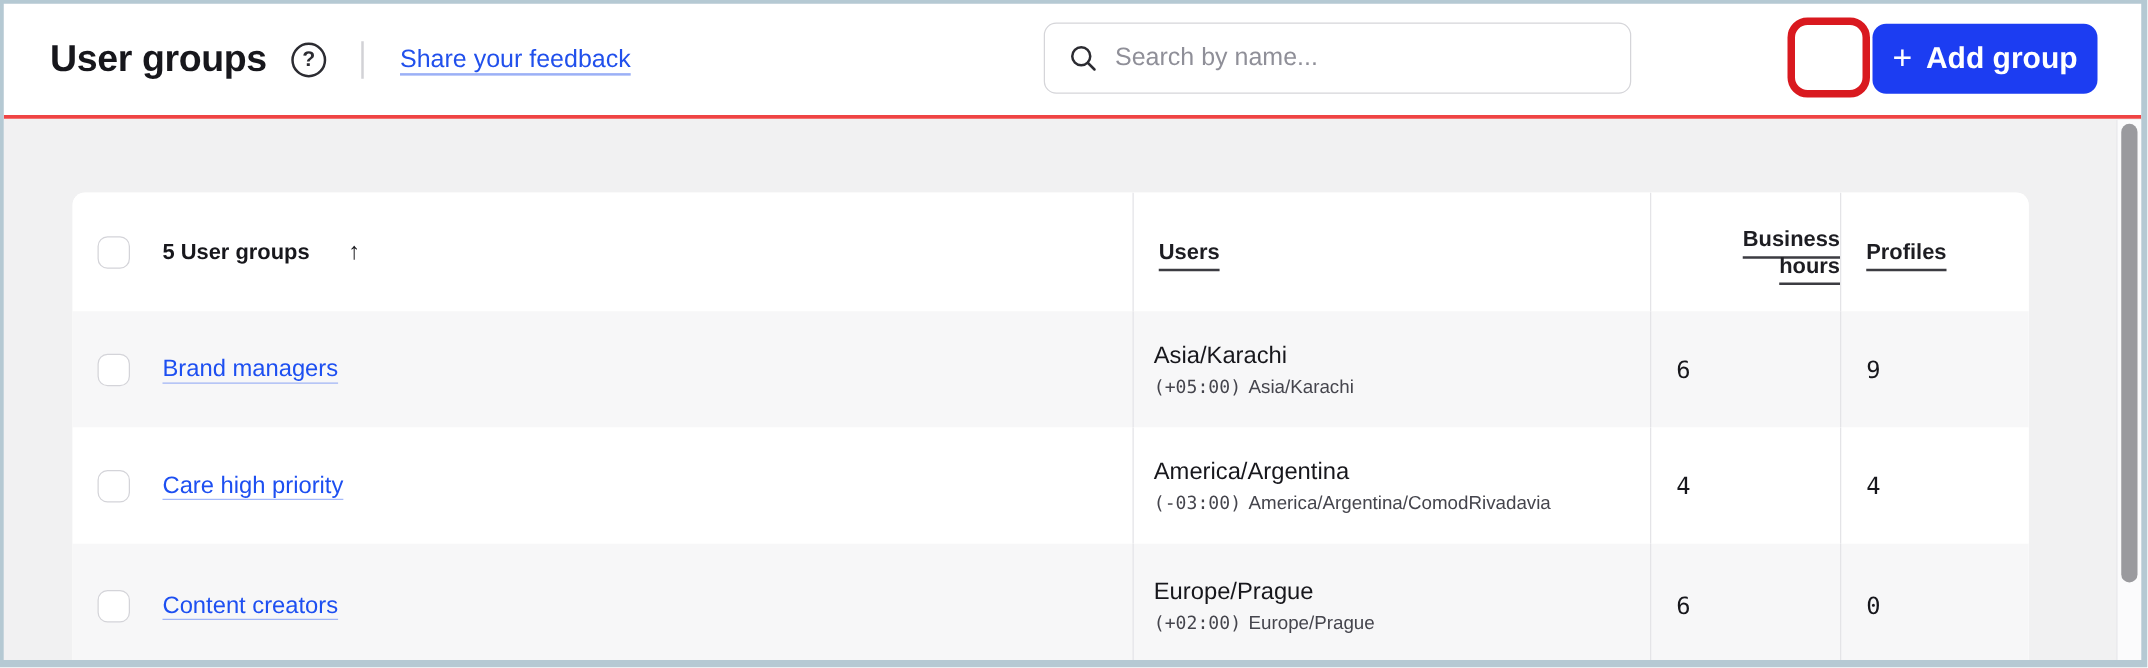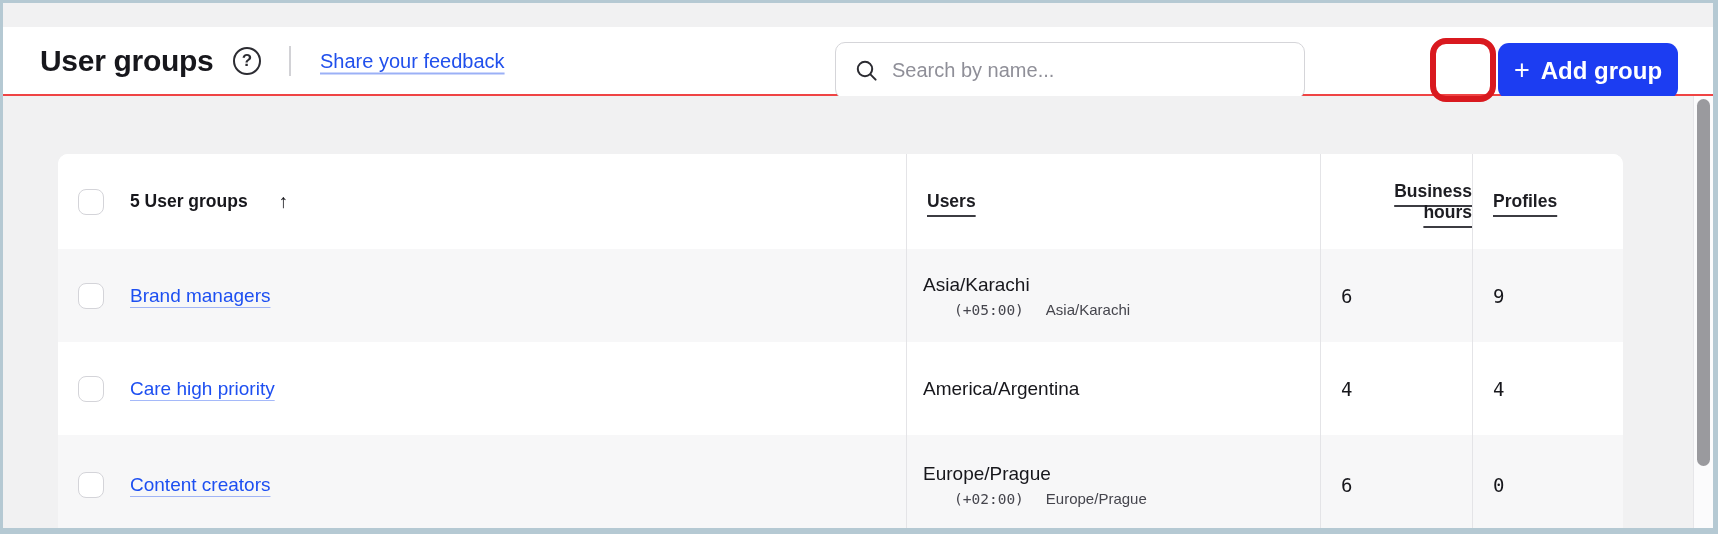--- a/index.html
+++ b/index.html
@@ -7,22 +7,22 @@
   body { font-family:"Liberation Sans", sans-serif; background:#ffffff; }
 
   .frame {
     position:relative; width:1718px; height:534px;
     border:3px solid #b5c9d3; border-right-width:5px; border-bottom-width:6px;
     background:#f1f1f2; overflow:hidden;
   }
 
   
   .header-bar {
-    position:absolute; left:0; top:0; width:1710px; height:73px;
-    background:#ffffff; border-bottom:6px solid #ef4444;margin-top:24px;
+    position:absolute; left:0; top:0; width:1710px; height:92px;
+    background:#ffffff; border-bottom:3px solid #ef4444;
   }
   .page-title {
     position:absolute; left:37px; top:50%; transform:translateY(-50%);
     font-size:30px; font-weight:700; color:#17171c; letter-spacing:-0.3px;
   }
   .help-circle {
     position:absolute; left:230px; top:50%; transform:translateY(-50%);
     width:28px; height:28px; border:2px solid #2c2c32; border-radius:50%;
     display:flex; align-items:center; justify-content:center;
     font-size:17px; font-weight:700; color:#2c2c32; cursor:pointer;
@@ -111,21 +111,21 @@
   .cell.head.c1 { padding-left:20px; }
   .cell.head.c2 { padding-left:24px; }
   .cell.head.c3, .cell.head.c4 { padding-left:20px; }
 
   .row-link {
     font-size:19px; color:#1d4ff1; text-decoration:underline;
     text-decoration-color:rgba(29,79,241,0.4); text-underline-offset:5px; cursor:pointer;
     margin-left:13px;
   }
   .tz-main { font-size:19px; color:#17171c; }
-  .tz-sub { margin-top:5px; font-size:15px; color:#45454d; display:flex; align-items:baseline; gap:22px;margin-left:31px; }
+  .tz-sub { margin-top:5px; font-size:15px; color:#45454d; display:flex; align-items:baseline; gap:6px; }
   .tz-offset { font-family:"DejaVu Sans Mono", monospace; font-size:14.5px; }
 
   
   .scrollbar-track {
     position:absolute; right:0; top:0; width:20px; height:432px;
     background:#fbfbfc; border-left:1px solid #e6e6e9;
   }
   .scrollbar-thumb {
     position:absolute; left:3px; top:3px; width:13px; height:367px;
     background:#9a9a9e; border-radius:7px; cursor:pointer;
@@ -195,20 +195,24 @@
       </div>
       <div class="cell num col3 r1 row-gray">6</div>
       <div class="cell num col4 r1 row-gray">9</div>
 
       <div class="cell first r2">
         <span class="checkbox"></span>
         <a class="row-link">Care high priority</a>
       </div>
       <div class="cell bh col2 r2">
         <span class="tz-main">America/Argentina</span>
+        <span class="tz-sub">
+          <span class="tz-offset">(-03:00)</span>
+          <span>America/Argentina/ComodRivadavia</span>
+        </span>
       </div>
       <div class="cell num col3 r2">4</div>
       <div class="cell num col4 r2">4</div>
 
       <div class="cell first r3 row-gray">
         <span class="checkbox"></span>
         <a class="row-link">Content creators</a>
       </div>
       <div class="cell bh col2 r3 row-gray">
         <span class="tz-main">Europe/Prague</span>

